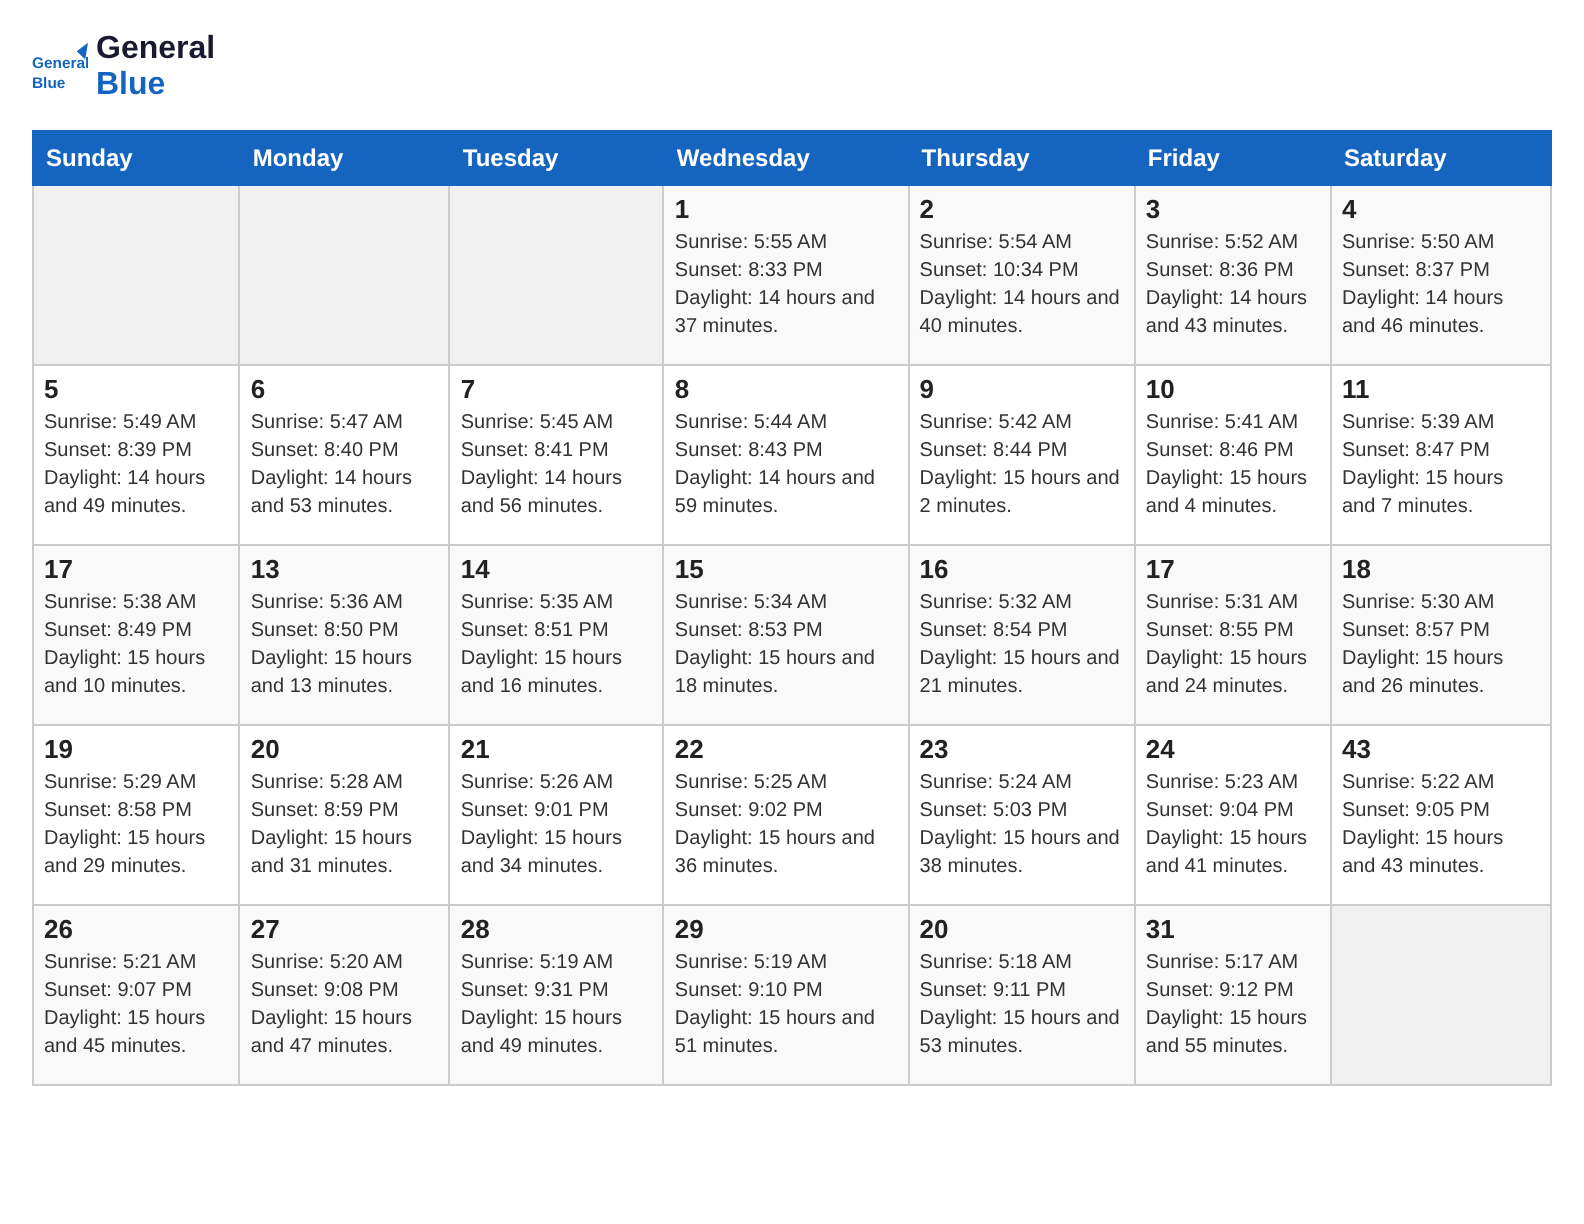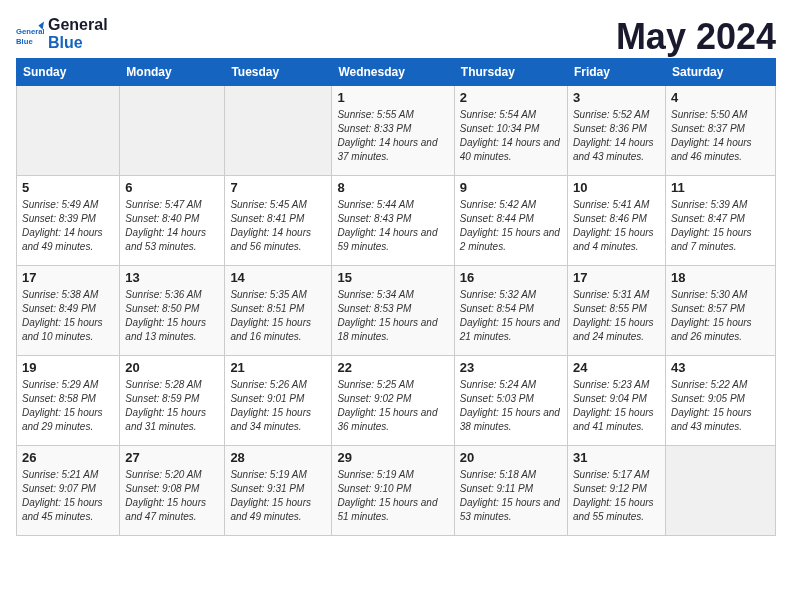--- a/index.html
+++ b/index.html
@@ -7,20 +7,21 @@
       font-family: Arial, sans-serif;
       background: #fff;
       width: 792px;
       min-height: 612px;
       padding: 16px;
     }
     .header-area {
       display: flex;
       justify-content: space-between;
       align-items: flex-start;
+      margin-bottom: 12px;
     }
     .logo {
       display: flex;
       align-items: center;
       gap: 4px;
     }
     .logo-icon {
       width: 28px;
       height: 28px;
     }
@@ -65,21 +66,20 @@
     }
     .day-num {
       font-size: 13px;
       font-weight: bold;
       margin-bottom: 3px;
     }
     .day-info {
       font-size: 10px;
       line-height: 1.4;
       color: #333;
-      font-style: italic;
     }
     .empty-cell {
       background: #f0f0f0 !important;
     }
   </style>
 </head>
 <body>
 
 <div class="header-area">
   <div class="logo">
@@ -87,21 +87,20 @@
       <text y="20" font-size="11" fill="#1565c0" font-weight="bold" font-family="Arial">General</text>
       <text y="34" font-size="11" fill="#1565c0" font-weight="bold" font-family="Arial">Blue</text>
       <polygon points="32,8 40,2 38,14" fill="#1565c0"></polygon>
     </svg>
     <div style="display:flex;flex-direction:column;line-height:1.15;">
       <span style="font-size:16px;font-weight:bold;color:#1a1a2e;">General</span>
       <span style="font-size:16px;font-weight:bold;color:#1565c0;">Blue</span>
     </div>
   </div>
   <div class="title-area">
-    <div class="calendar-title">May 2024</div>
   </div>
 </div>
 
 <table>
   <thead>
     <tr>
     <th>Sunday</th>
         <th>Monday</th>
         <th>Tuesday</th>
         <th>Wednesday</th>

